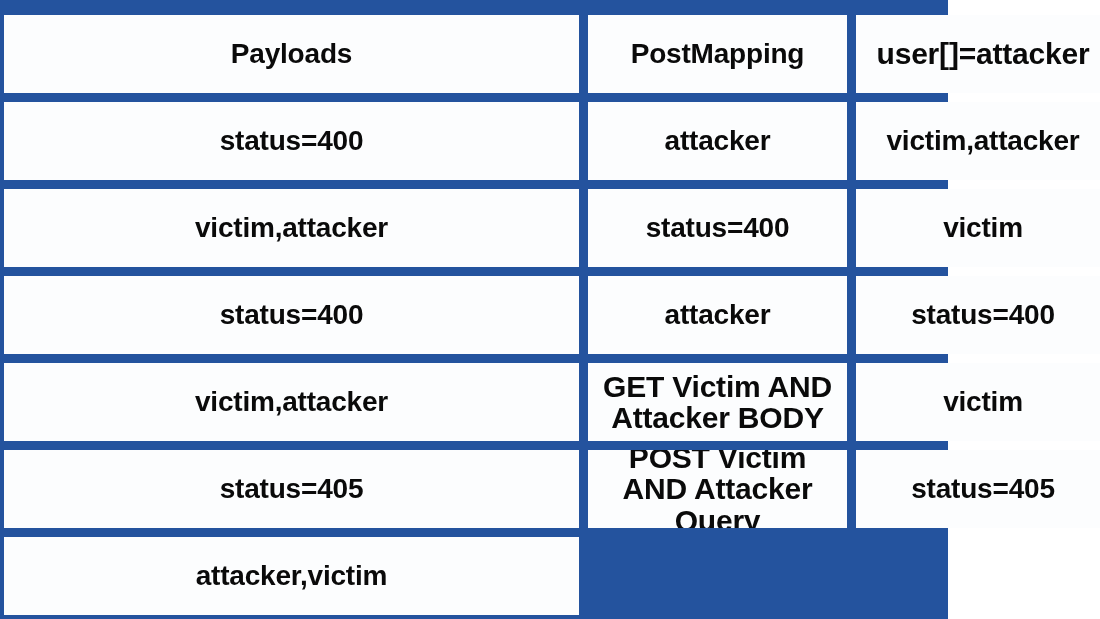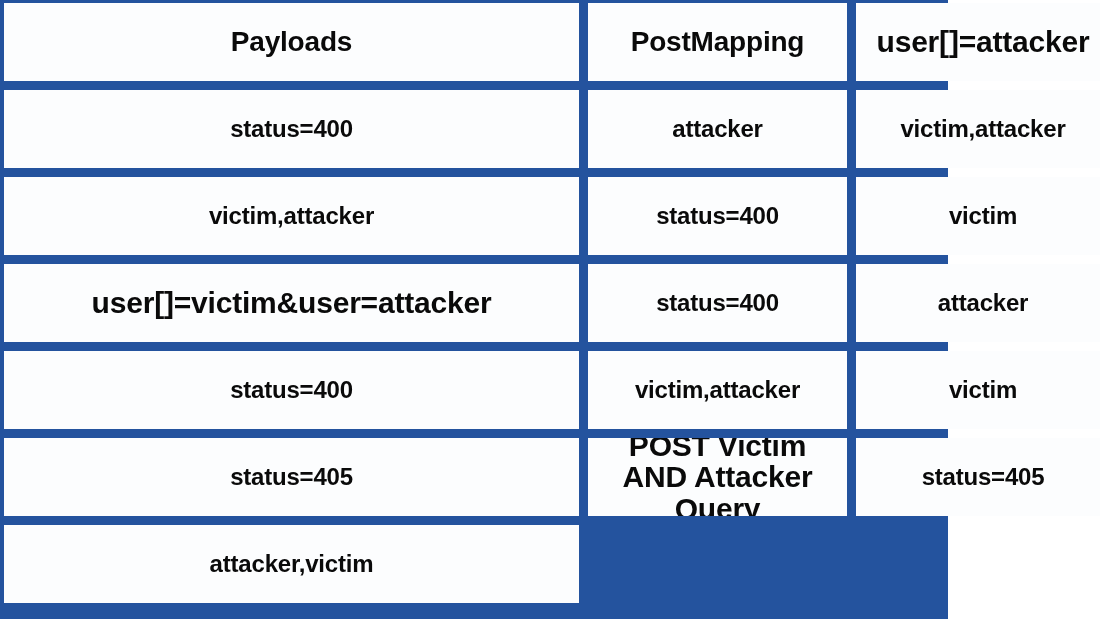--- a/index.html
+++ b/index.html
@@ -15,42 +15,42 @@
     font-family: "Liberation Sans", sans-serif;
   }
 
   
   #table-figure {
     position: relative;
     width: 948px;
     height: 619px;
     background: #24539E;
     box-sizing: border-box;
-    padding: 3px 4px 0px 4px;   
+    padding: 15px 4px 0px 4px;   
   }
 
   .table-grid {
     display: grid;
     grid-template-columns: 575px 259px 254px;
     grid-auto-rows: 78px;
     column-gap: 9px;
     row-gap: 9px;
     width: 1097px;
   }
 
   .cell {
     background: #FCFDFE;
     display: flex;
     align-items: center;
     justify-content: center;
     text-align: center;
     overflow: hidden;
     color: #0a0a0a;
     font-weight: bold;
-    font-size: 24px;
+    font-size: 28px;
     letter-spacing: -0.2px;
     line-height: 1.05;
     padding: 0 6px;
     box-sizing: border-box;
   }
 
   .cell.header-cell {
     font-size: 28px;
   }
 
@@ -70,27 +70,27 @@
     <div class="cell payload-cell">user[]=attacker</div>
     <div class="cell">status=400</div>
     <div class="cell">attacker</div>
 
     <div class="cell">victim,attacker</div>
     <div class="cell">victim,attacker</div>
 
     <div class="cell">status=400</div>
     <div class="cell">victim</div>
 
-    <div class="cell payload-cell">user[]=victim&amp;user=attacker</div>
     <div class="cell">status=400</div>
     <div class="cell">attacker</div>
 
     <div class="cell">status=400</div>
     <div class="cell">victim,attacker</div>
 
+    <div class="cell payload-cell">GET Victim AND Attacker BODY</div>
     <div class="cell">victim</div>
     <div class="cell">status=405</div>
 
     <div class="cell payload-cell">POST Victim AND Attacker Query</div>
     <div class="cell">status=405</div>
     <div class="cell">attacker,victim</div>
 
   </div>
 </div>
 

